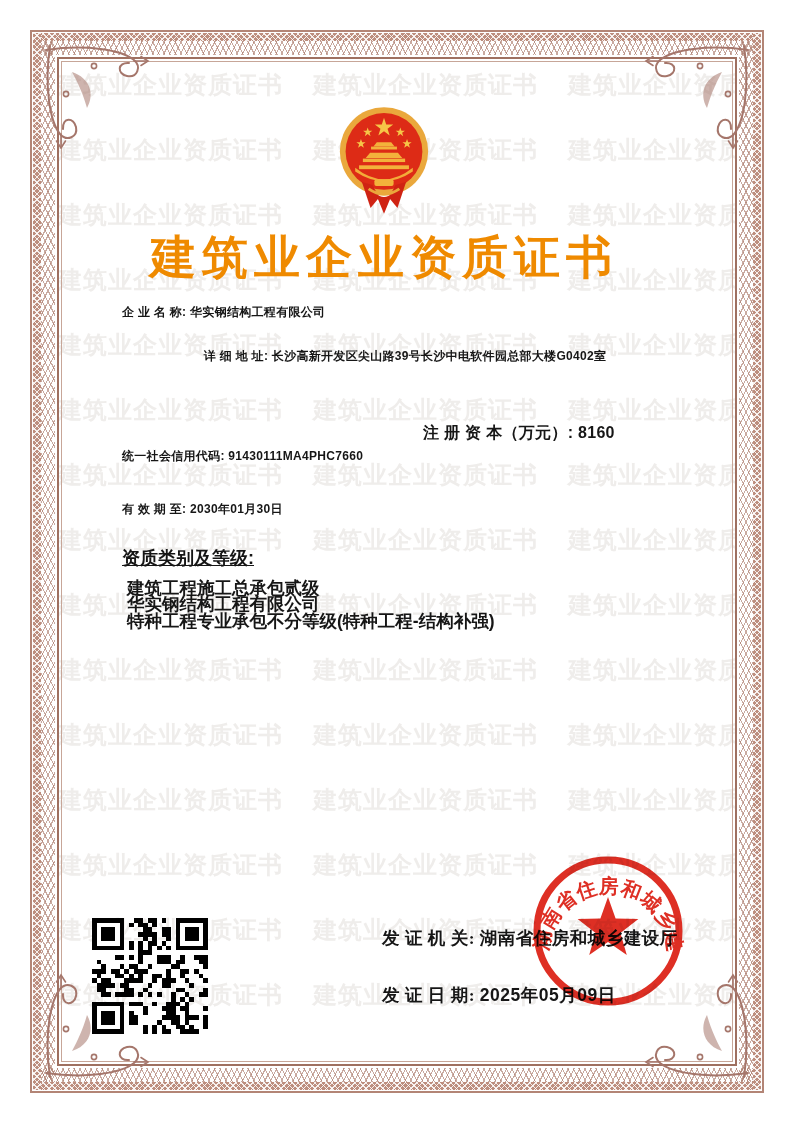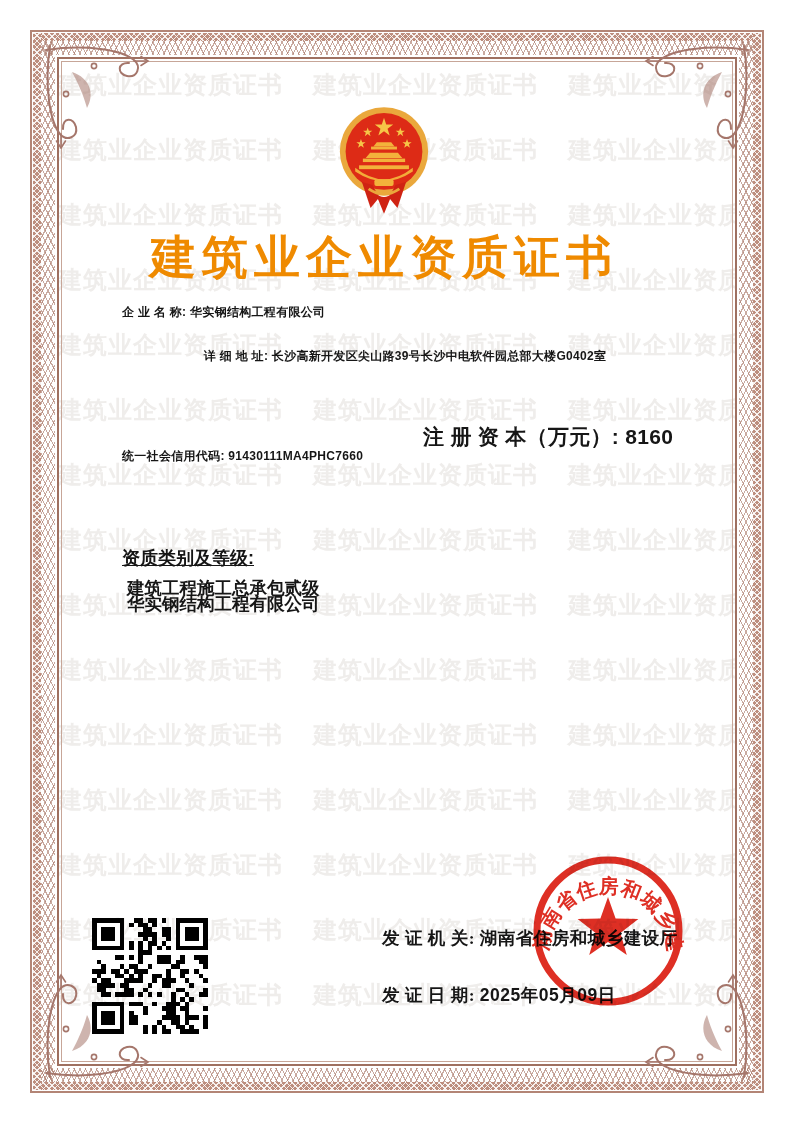--- a/index.html
+++ b/index.html
@@ -46,21 +46,21 @@
   
   .emblem{position:absolute;left:336px;top:105px;width:96px;height:112px;z-index:2;}
   .title{
     position:absolute;left:0;right:26px;top:227px;text-align:center;z-index:2;
     font-size:46px;font-weight:bold;letter-spacing:6px;color:#ef8a00;
   }
   
   .row{position:absolute;left:122px;font-size:12px;font-weight:600;letter-spacing:.3px;z-index:2;}
   .row .lbl{white-space:pre;}
   .addr{width:566px;line-height:21px;text-align:center;}
-  .colB{position:absolute;left:423px;font-size:21px;font-weight:600;letter-spacing:.3px;z-index:2;white-space:nowrap;}
+  .colB{position:absolute;left:423px;font-size:16px;font-weight:600;letter-spacing:.3px;z-index:2;white-space:nowrap;}
   .q-head{position:absolute;left:122px;top:546px;font-size:18px;font-weight:600;z-index:2;text-decoration:underline;}
   .q-item{position:absolute;left:127px;font-size:17.5px;font-weight:600;line-height:16px;z-index:2;white-space:nowrap;}
   .issue-row{position:absolute;left:382px;font-size:17.5px;font-weight:bold;letter-spacing:.5px;z-index:2;white-space:nowrap;}
   .issue-row .lbl{white-space:pre;font-family:Liberation Serif, serif;}
   
   .qr{position:absolute;left:92px;top:918px;width:116px;height:116px;z-index:2;shape-rendering:crispEdges;}
   .seal{position:absolute;left:529px;top:852px;width:158px;height:158px;z-index:3;opacity:.95;mix-blend-mode:multiply;}
 </style>
 </head>
 <body>
@@ -228,24 +228,26 @@
 
   <div class="row" style="top:304px"><span class="lbl">企 业 名 称: </span><span>华实钢结构工程有限公司</span></div>
 
   <div class="row addr" style="top:346px"><span class="lbl">详 细 地 址: </span><span>长沙高新开发区尖山路39号长沙中电软件园总部大楼G0402室</span></div>
 
 
   <div class="row" style="top:448px"><span class="lbl">统一社会信用代码: </span><span>91430111MA4PHC7660</span></div>
   <div class="colB" style="top:423px"><span class="lbl">注 册 资 本（万元）: </span><span>8160</span></div>
 
 
+  <div class="row" style="top:501px"><span class="lbl">有 效 期 至: </span><span>2030年01月30日</span></div>
 
   <div class="q-head">资质类别及等级:</div>
   <div class="q-item" style="top:580px">建筑工程施工总承包贰级</div>
   <div class="q-item" style="top:596px">华实钢结构工程有限公司</div>
+  <div class="q-item" style="top:613px">特种工程专业承包不分等级(特种工程-结构补强)</div>
 
   <div class="issue-row" style="top:926px"><span class="lbl">发 证 机 关: </span><span>湖南省住房和城乡建设厅</span></div>
   <div class="issue-row" style="top:983px"><span class="lbl">发 证 日 期: </span><span>2025年05月09日</span></div>
 
   <svg id="qr" class="qr" viewBox="0 0 25 25">
       <g fill="#000">
         <rect x="9" y="0" width="1" height="1"></rect>
         <rect x="10" y="0" width="1" height="1"></rect>
         <rect x="12" y="0" width="1" height="1"></rect>
         <rect x="13" y="0" width="1" height="1"></rect>

